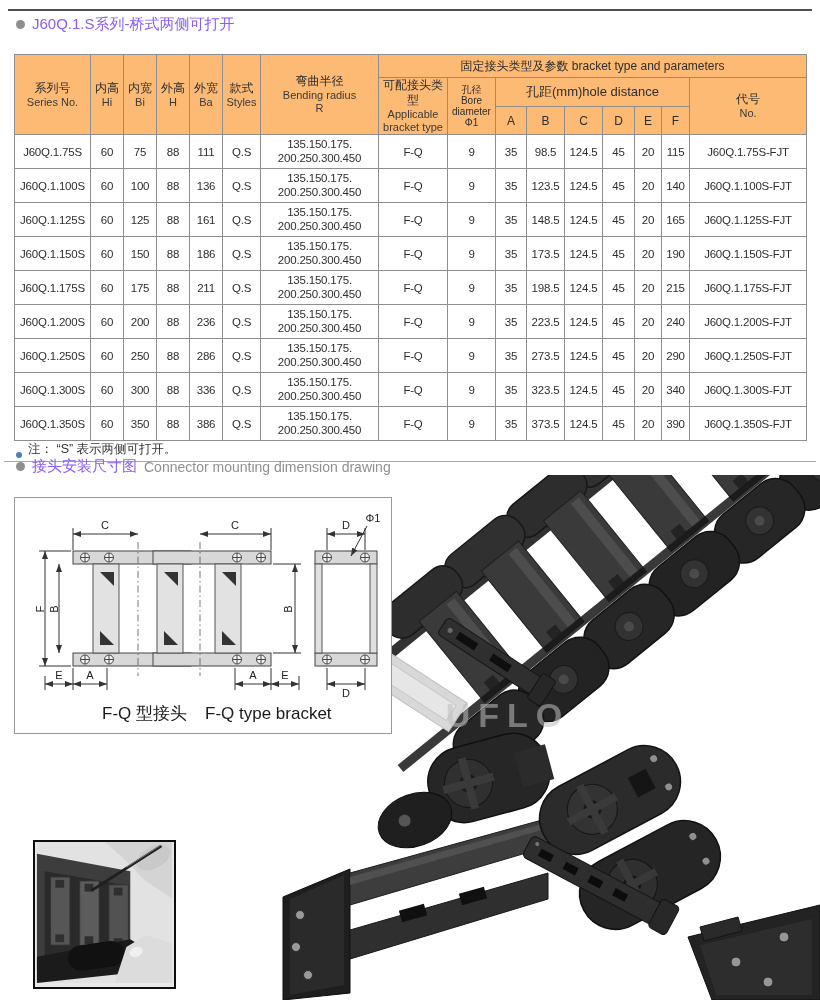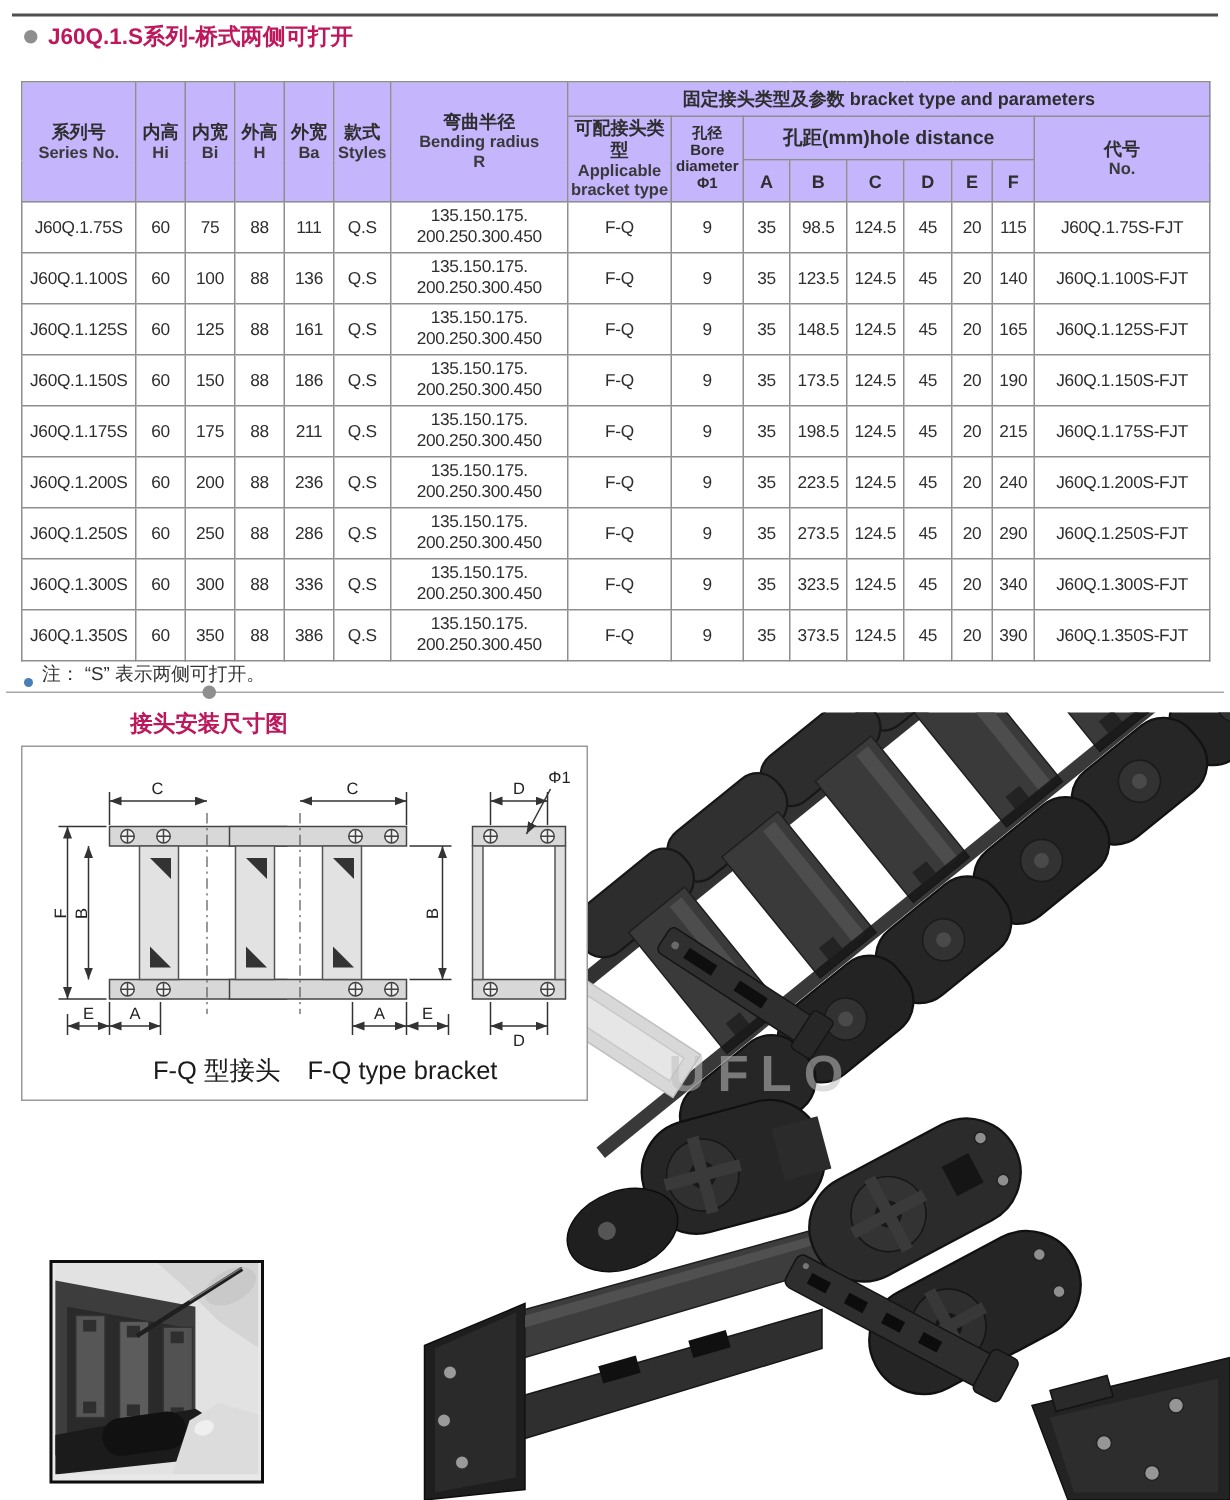--- a/index.html
+++ b/index.html
@@ -1,27 +1,27 @@
 <!DOCTYPE html>
 <html><head>
 <meta charset="utf-8">
 <style>
   html,body{margin:0;padding:0;background:#fff;}
   .page{position:relative;width:820px;height:1000px;background:#fff;overflow:hidden;
         font-family:"Liberation Sans","DejaVu Sans",sans-serif;}
   .toprule{position:absolute;top:9px;left:8px;width:804px;height:2px;background:#4f4f4f;}
   .sec-title{position:absolute;display:flex;align-items:center;gap:7px;white-space:nowrap;}
   .sec-title .bullet{width:9px;height:9px;border-radius:50%;background:#8f8f8f;flex:0 0 auto;}
-  .sec-title .zh{font-size:15px;font-weight:bold;color:#be185d;}
+  .sec-title .zh{font-size:15px;font-weight:normal;color:#8b5cf6;}
   .sec-title .en{font-size:14px;color:#909090;}
   .title1{top:15px;left:16px;}
-  .title2{top:457px;left:16px;flex-direction:column;}
+  .title2{top:457px;left:16px;}
   table.spec{position:absolute;top:54px;left:14px;width:792px;border-collapse:collapse;table-layout:fixed;}
   table.spec th,table.spec td{border:1px solid #8e8e8e;padding:0;text-align:center;vertical-align:middle;}
-  table.spec th{background:#c4b5fd;font-weight:bold;color:#2e2e2e;text-align:center;}
+  table.spec th{background:#fdba74;font-weight:normal;color:#2e2e2e;text-align:center;}
   .hz{font-size:12px;line-height:1.25;}
   .he{font-size:11px;line-height:1.2;color:#3a3a3a;}
   .hs{font-size:10px;line-height:1.12;}
   th.group{height:22px;font-size:12px;}
   th.letter{height:26px;font-size:12px;}
   th.holed{height:27px;font-size:13px;}
   table.spec td{height:33px;font-size:11.5px;color:#2e2e2e;letter-spacing:-0.2px;background:#fff;}
   td.radius div{line-height:1.2;}
   .note{position:absolute;top:441px;left:16px;display:flex;align-items:flex-end;gap:6px;white-space:nowrap;}
   .note .bullet{width:6px;height:6px;border-radius:50%;background:#4a7fb5;flex:0 0 auto;}

